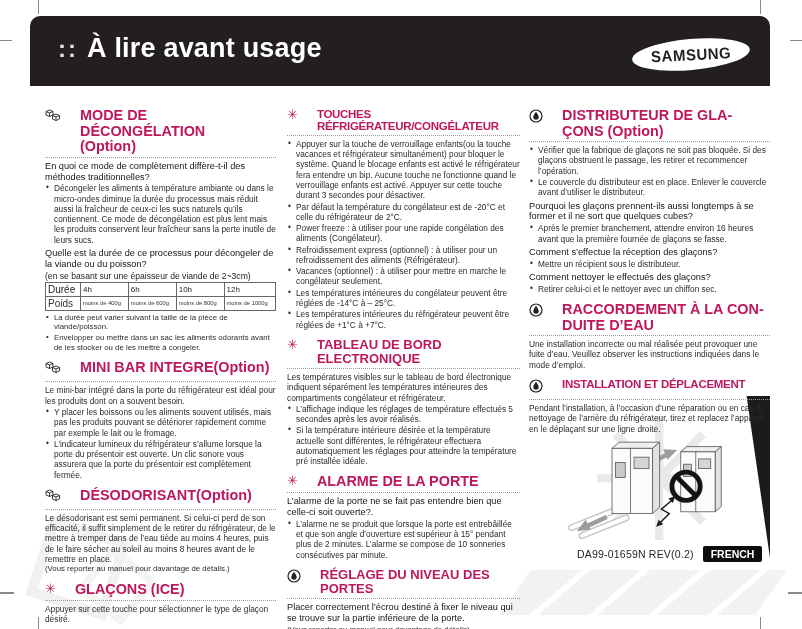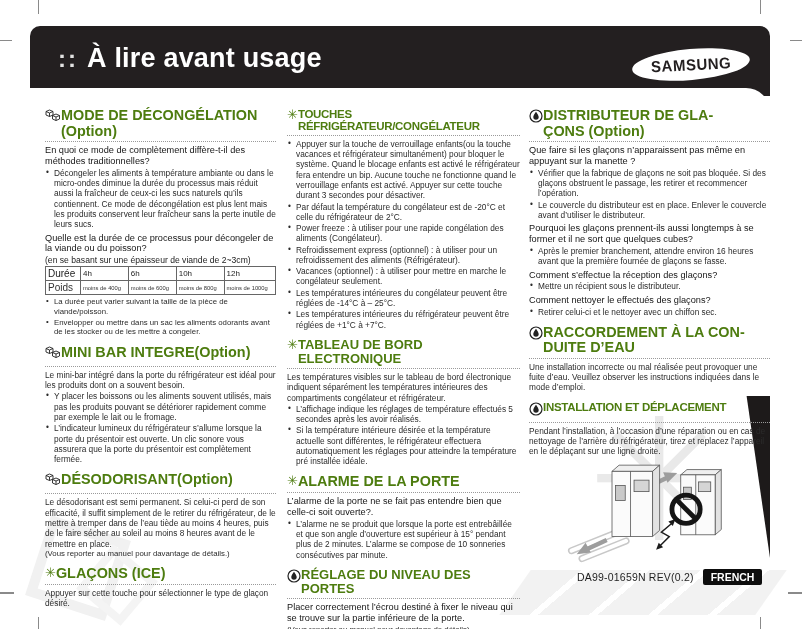--- a/index.html
+++ b/index.html
@@ -9,21 +9,21 @@
   .mark{position:absolute;background:#8a8a8a;z-index:6;}
   .mk-tl{left:38px;top:0;width:1px;height:14px;}
   .mk-tr{left:760px;top:0;width:1px;height:14px;}
   .mk-lt{left:0;top:40px;width:12px;height:1px;}
   .mk-rt{right:0;top:40px;width:12px;height:1px;}
   .mk-lb{left:0;top:592px;width:14px;height:2px;}
   .mk-rb{right:0;top:592px;width:14px;height:2px;}
   .mk-bl{left:38px;bottom:0;width:1px;height:12px;}
   .mk-br{left:760px;bottom:0;width:1px;height:12px;}
   
-  .header{position:absolute;left:30px;top:26px;width:740px;height:70px;background:#231f20;
+  .header{position:absolute;left:30px;top:16px;width:740px;height:70px;background:#231f20;
           border-radius:10px 10px 0 0;z-index:1;}
   .sheet{position:absolute;left:30px;top:88px;width:740px;height:505px;background:#fff;
          border-radius:0 24px 0 0;z-index:2;}
   .title{position:absolute;left:28px;top:17px;color:#fff;font-size:27px;font-weight:bold;
          letter-spacing:.2px;white-space:nowrap;}
   .title .pfx{color:#e2e2e2;letter-spacing:2px;margin-right:9px;font-size:24px;}
   .logo{position:absolute;right:20px;top:23px;width:118px;height:31px;background:#fff;
         border-radius:50%;display:flex;align-items:center;justify-content:center;transform:rotate(-5deg);}
   .logo span{font-size:15px;font-weight:bold;letter-spacing:.5px;color:#231f20;transform:rotate(2deg) scaleY(1.05);}
   
@@ -37,21 +37,21 @@
        transform:rotate(40deg);z-index:2;}
   .wm-strip{position:absolute;left:515px;top:570px;width:256px;height:45px;z-index:2;
             transform:skewX(-35deg);
             background:repeating-linear-gradient(115deg,#f2f2f2 0 46px,#ffffff 46px 54px);}
   
   .col{position:absolute;top:108px;z-index:4;}
   .c1{left:45px;width:231px;}
   .c2{left:287px;width:233px;}
   .c3{left:529px;width:241px;}
   section{margin-bottom:8px;}
-  .h{display:flex;align-items:flex-start;gap:0;font-weight:bold;color:#4d7c0f;
+  .h{display:flex;align-items:flex-start;gap:19px;font-weight:bold;color:#be185d;
      border-bottom:1px dotted #9a9a9a;padding-bottom:2px;margin-bottom:3px;}
   .h .ttl{line-height:1.08;}
   .h15 .ttl{font-size:14.4px;}
   .h13 .ttl{font-size:13px;}
   .h12 .ttl{font-size:11.5px;letter-spacing:-.3px;}
   .snow{font-size:13px;line-height:1;margin-top:0;font-family:"DejaVu Sans",sans-serif;}
   .icn{flex:0 0 auto;margin-top:1px;}
   .p,.b,.sn{font-size:8.3px;line-height:1.24;color:#2b2b2b;}
   .q{font-size:9.2px;line-height:1.18;color:#161616;margin:3px 0 1px;}
   .note{font-size:8.6px;color:#222;}
@@ -254,21 +254,20 @@
     <section>
       <div class="h h15">
         <span class="icn">
           <svg width="14" height="14" viewBox="0 0 14 14">
               <circle cx="7" cy="7" r="6" fill="none" stroke="#222" stroke-width="1.2"></circle>
               <path d="M7 2.8 C7 2.8 9.7 6.2 9.7 8 A2.7 2.7 0 1 1 4.3 8 C4.3 6.2 7 2.8 7 2.8 Z" fill="#222"></path>
             </svg>
         </span>
         <span class="ttl"><span>DISTRIBUTEUR DE GLA-</span><br><span>ÇONS (Option)</span></span>
       </div>
-      <div class="q">Que faire si les glaçons n’apparaissent pas même en appuyant sur la manette ?</div>
       <ul>
         <li class="b">Vérifier que la fabrique de glaçons ne soit pas bloquée. Si des glaçons obstruent le passage, les retirer et recommencer l’opération.</li>
         <li class="b">Le couvercle du distributeur est en place. Enlever le couvercle avant d’utiliser le distributeur.</li>
       </ul>
       <div class="q">Pourquoi les glaçons prennent-ils aussi longtemps à se former et il ne sort que quelques cubes?</div>
       <ul>
         <li class="b">Après le premier branchement, attendre environ 16 heures avant que la première fournée de glaçons se fasse.</li>
       </ul>
       <div class="q">Comment s’effectue la réception des glaçons?</div>
       <ul>

